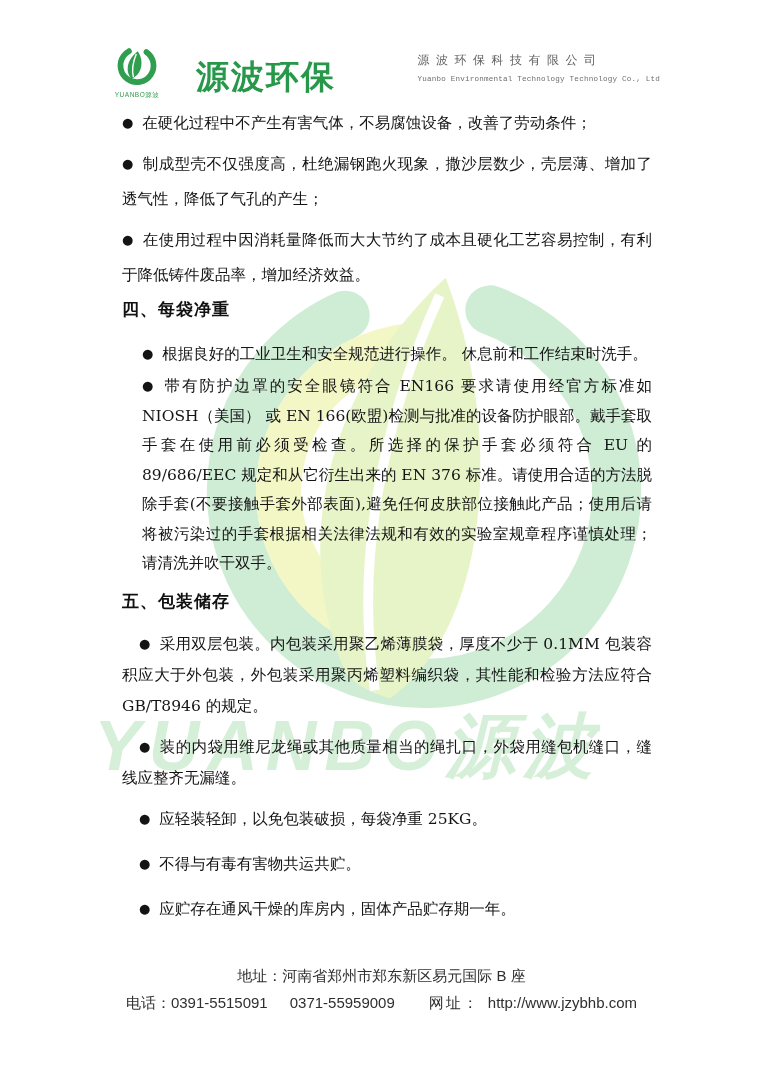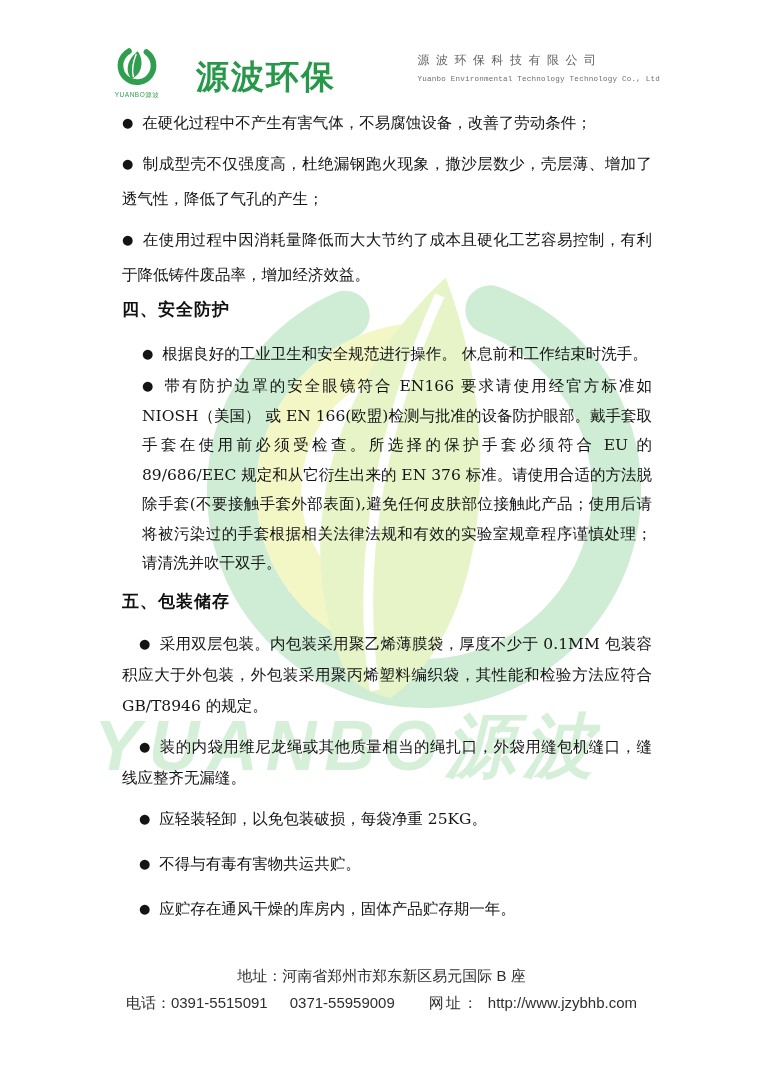--- a/index.html
+++ b/index.html
@@ -113,21 +113,21 @@
   </header>
 
   <main class="content">
 
     <p class="para intro"><span class="dot">●</span><span>在硬化过程中不产生有害气体，不易腐蚀设备，改善了劳动条件；</span></p>
 
     <p class="para intro"><span class="dot">●</span><span>制成型壳不仅强度高，杜绝漏钢跑火现象，撒沙层数少，壳层薄、增加了透气性，降低了气孔的产生；</span></p>
 
     <p class="para intro"><span class="dot">●</span><span>在使用过程中因消耗量降低而大大节约了成本且硬化工艺容易控制，有利于降低铸件废品率，增加经济效益。</span></p>
 
-    <h2 class="sec-title">四、安全防护</h2>
+    <h2 class="sec-title">四、每袋净重</h2>
 
     <div class="sec4">
       <p class="para s4a"><span class="dot">●</span><span>根据良好的工业卫生和安全规范进行操作。 休息前和工作结束时洗手。</span></p>
       <p class="para s4b"><span class="dot">●</span><span>带有防护边罩的安全眼镜符合 EN166 要求请使用经官方标准如 NIOSH（美国） 或 EN 166(欧盟)检测与批准的设备防护眼部。戴手套取手套在使用前必须受检查。所选择的保护手套必须符合 EU 的 89/686/EEC 规定和从它衍生出来的 EN 376 标准。请使用合适的方法脱除手套(不要接触手套外部表面),避免任何皮肤部位接触此产品；使用后请将被污染过的手套根据相关法律法规和有效的实验室规章程序谨慎处理；请清洗并吹干双手。</span></p>
     </div>
 
     <h2 class="sec-title gap-title">五、包装储存</h2>
 
     <p class="para s5"><span class="dot">●</span><span>采用双层包装。内包装采用聚乙烯薄膜袋，厚度不少于 0.1MM 包装容积应大于外包装，外包装采用聚丙烯塑料编织袋，其性能和检验方法应符合 GB/T8946 的规定。</span></p>
 

